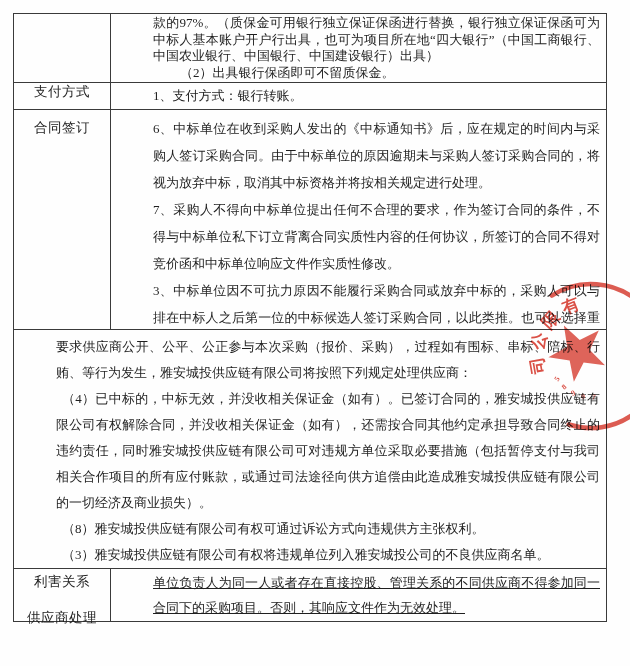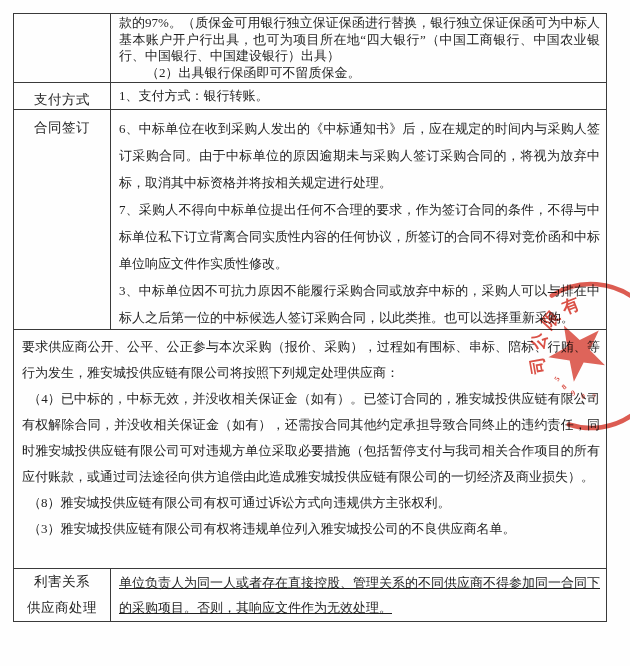--- a/index.html
+++ b/index.html
@@ -21,49 +21,50 @@
   }
   .row { display: flex; box-sizing: border-box; }
   .row + .row { border-top: 1px solid #3a3a3a; }
   .cell-label {
     width: 97px;
     box-sizing: border-box;
     border-right: 1px solid #3a3a3a;
     display: flex;
     flex-direction: column;
     align-items: center;
-    justify-content: flex-end;
+    justify-content: flex-start;
     font-size: 13.5px;
     letter-spacing: 0.5px;
     text-align: center;
     flex-shrink: 0;
   }
   .cell-content {
     flex: 1;
     box-sizing: border-box;
     padding: 0 6px 0 8px;
     font-size: 13px;
     overflow: hidden;
+    margin-left: 34px;
   }
   .p { margin: 0; text-align: justify; }
   .indent-small { text-indent: 6px; }
   .indent-2em  { text-indent: 27px; }
 
   
   .r1 { height: 68px; }
   .r1 .cell-content { line-height: 16.5px; padding-top: 1px; }
   .r2 { height: 27px; }
   .r2 .cell-content { line-height: 26px; display: flex; align-items: center; }
   .r3 { height: 220px; }
   .r3 .cell-label { justify-content: flex-start; padding-top: 9px; text-align: right; }
   .r3 .cell-content { line-height: 27px; padding-top: 5px; }
   .r4 { height: 239px; }
   .r4 .cell-content { line-height: 26px; padding-top: 4px; }
   .r5 { height: 53px; }
-  .r5 .cell-label { line-height: 26px; }
+  .r5 .cell-label { line-height: 26px; gap: 10px; }
   .r5 .cell-content { line-height: 25px; display: flex; flex-direction: column; justify-content: center; text-decoration: underline; }
 
   
   .seal {
     position: absolute;
     left: 502px; top: 266px;
     width: 128px; height: 182px;
     mix-blend-mode: multiply;
     pointer-events: none;
   }

